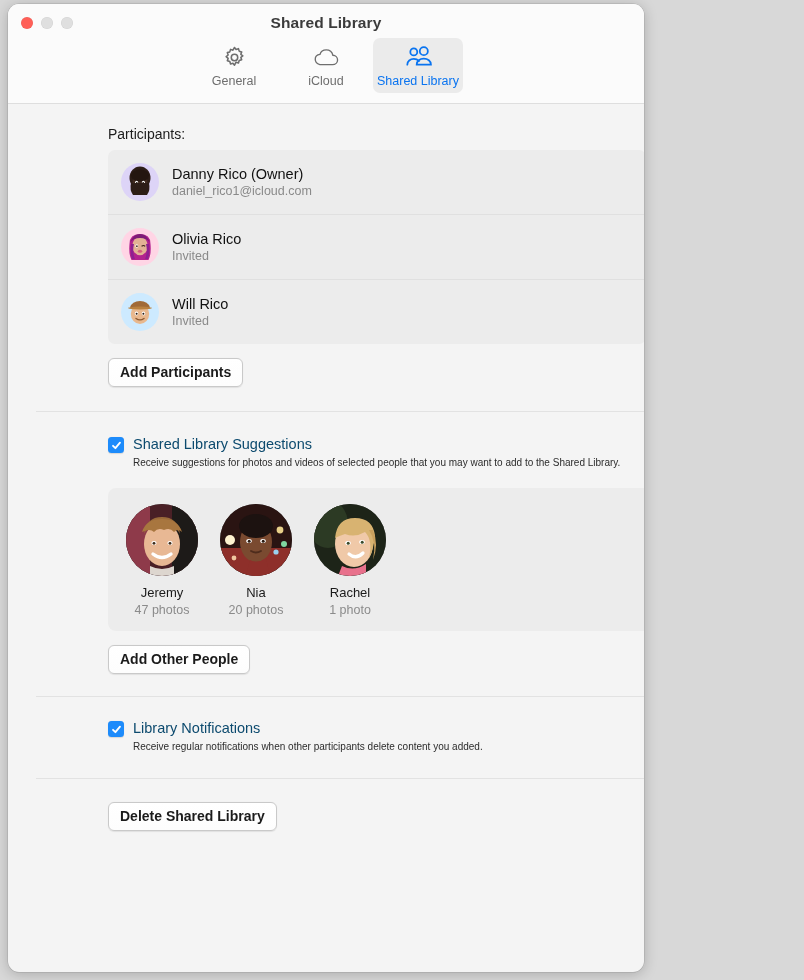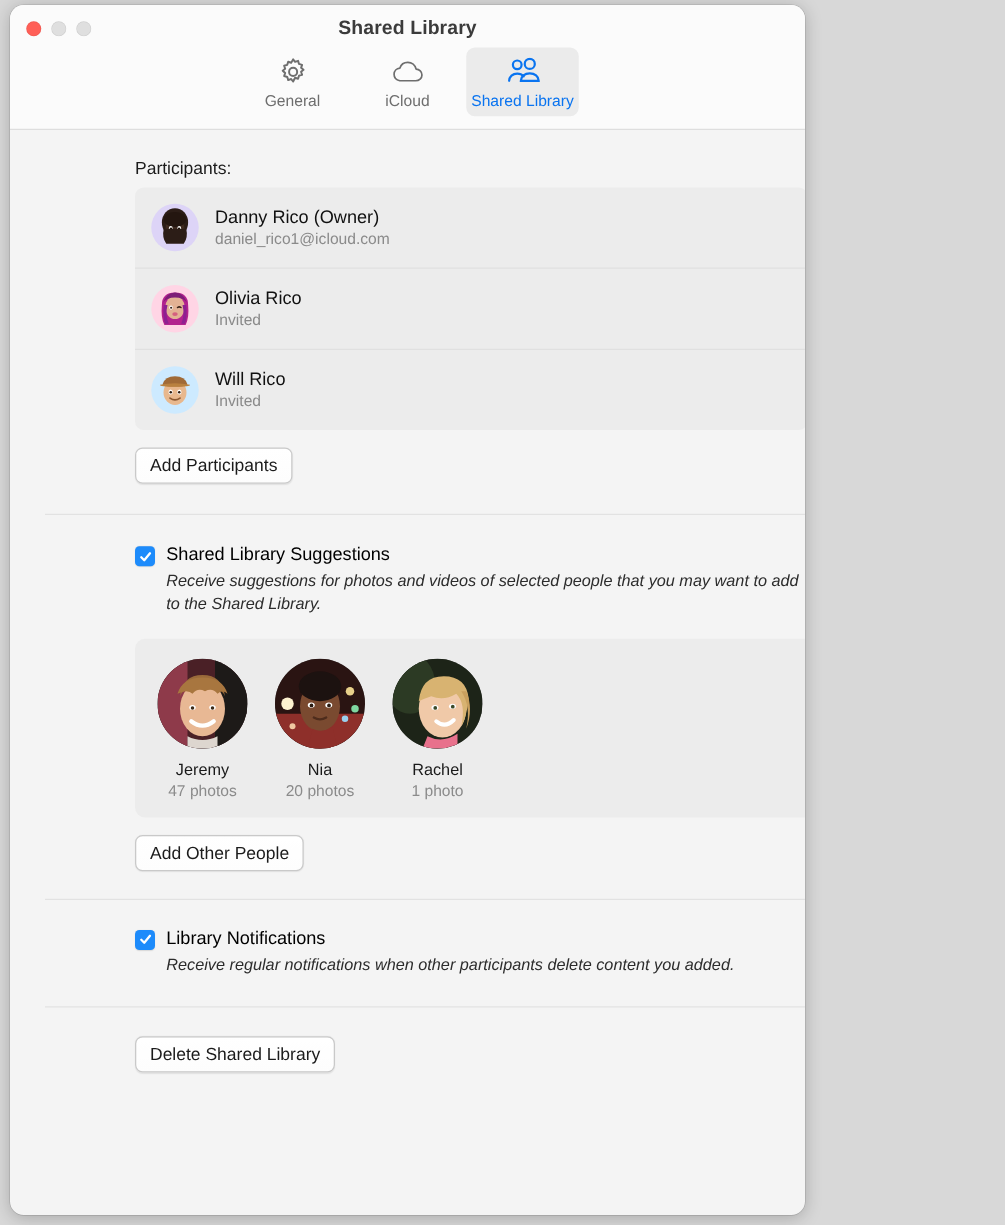--- a/index.html
+++ b/index.html
@@ -138,20 +138,21 @@
     display: inline-block;
     background: linear-gradient(#ffffff, #fdfdfd);
     border: 0.5px solid #c9c9c9;
     border-radius: 6px;
     box-shadow: 0 0.5px 1px rgba(0,0,0,0.08);
     font-size: 14px;
     color: #1b1b1b;
     padding: 5px 11px 6px;
     cursor: default;
     white-space: nowrap;
+    font-weight: bold;
   }
   .btn-wrap { margin-left: 100px; margin-top: 14px; }
 
   hr.divider {
     border: none;
     border-top: 1px solid #e2e2e2;
     margin: 0 0 0 0;
     width: 732px;
     margin-left: 28px;
   }
@@ -170,29 +171,28 @@
     margin-right: 9px;
     margin-top: 1px;
     display: flex;
     align-items: center;
     justify-content: center;
     box-shadow: 0 0.5px 1px rgba(0,0,0,0.12);
     cursor: default;
   }
   .check-title {
     font-size: 14.5px;
-    color: #000000;
+    color: #0c4a6e;
   }
   .check-desc {
-    font-size: 13px;
+    font-size: 10px;
     color: #2c2c2c;
     line-height: 1.42;
     margin: 3px 0 0 125px;
     max-width: 528px;
-    font-style: italic;
   }
 
   
   #suggest-box {
     margin-left: 100px;
     width: 532px;
     background: #ececec;
     border-radius: 8px;
     padding: 16px 0 14px;
     display: flex;

